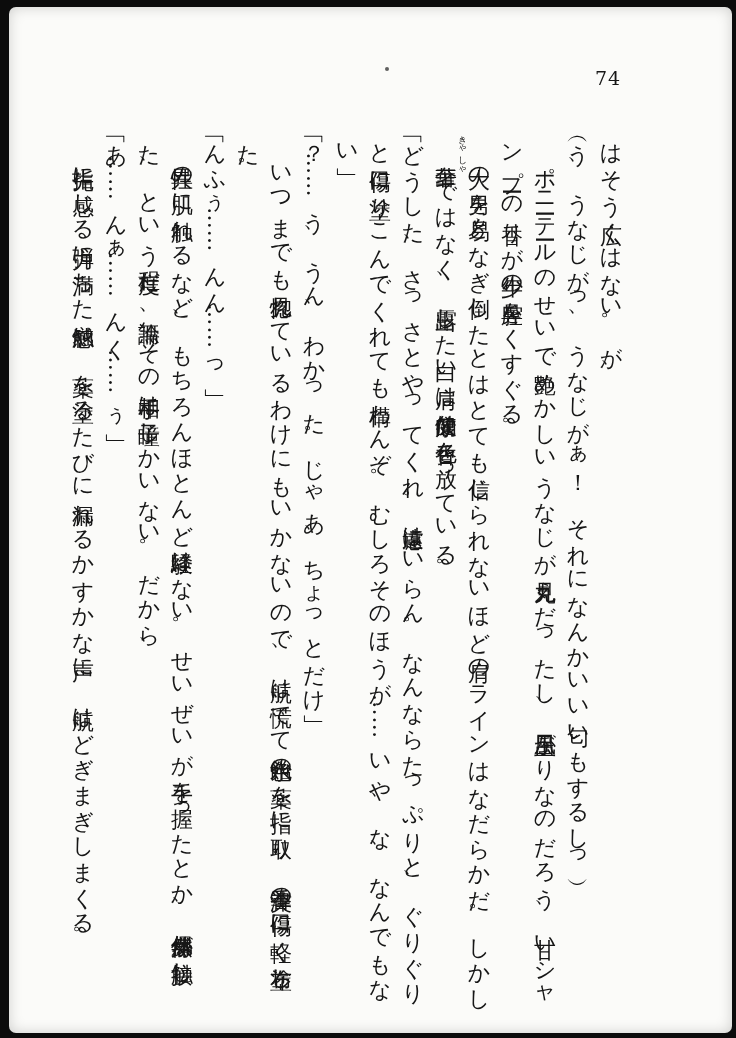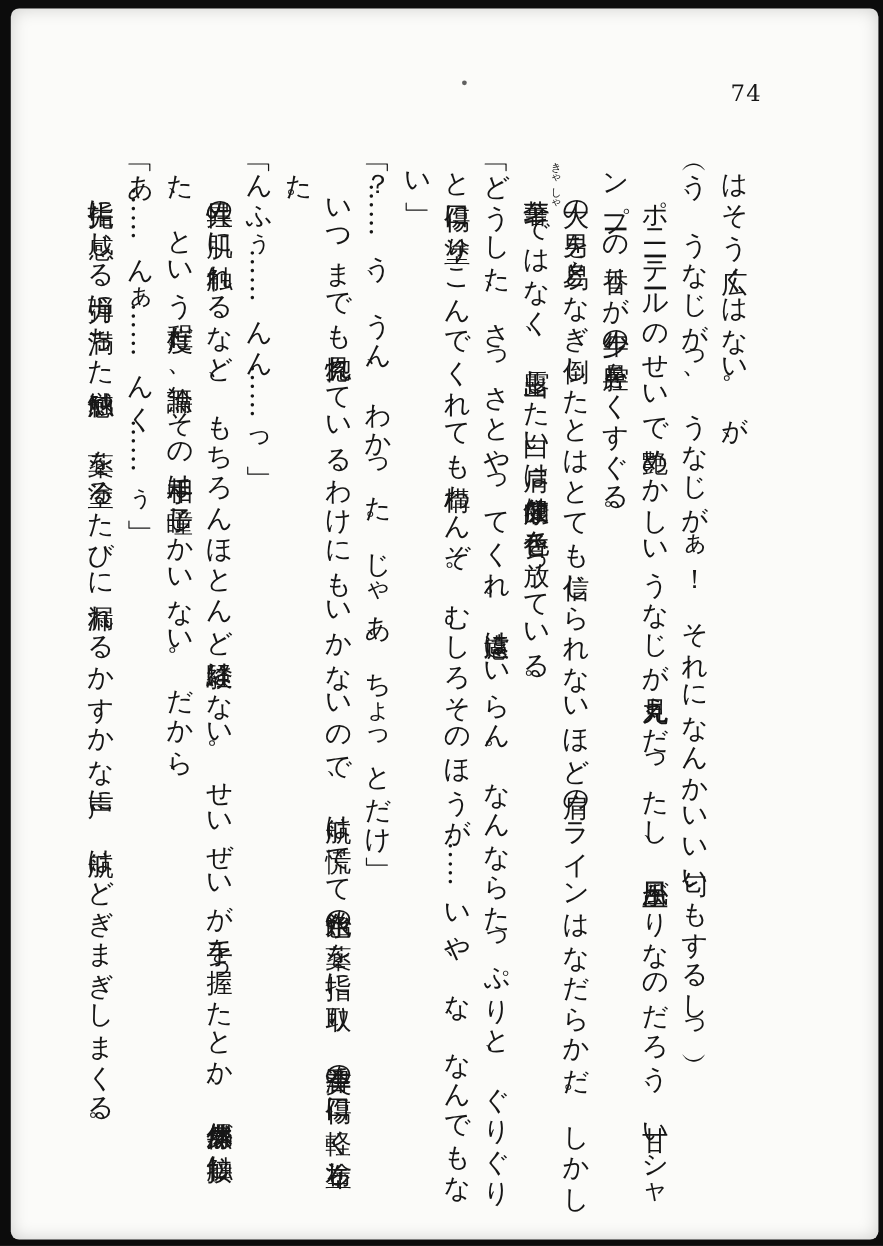--- a/index.html
+++ b/index.html
@@ -26,21 +26,21 @@
     border-radius: 7px;
     box-shadow: inset 0 0 14px rgba(0,0,0,0.18);
   }
   .page-number {
     position: absolute;
     top: 60px; left: 586px;
     width: 40px;
     font-size: 19px;
     letter-spacing: 1px;
     color: var(--ink);
-    text-align: right;
+    text-align: left;
   }
   .page-text {
     position: absolute;
     top: 122px; right: 104px;
     height: 884px;
     writing-mode: vertical-rl;
     text-orientation: mixed;
     font-size: 22px;
     line-height: 33px;
     letter-spacing: 0.6px;

